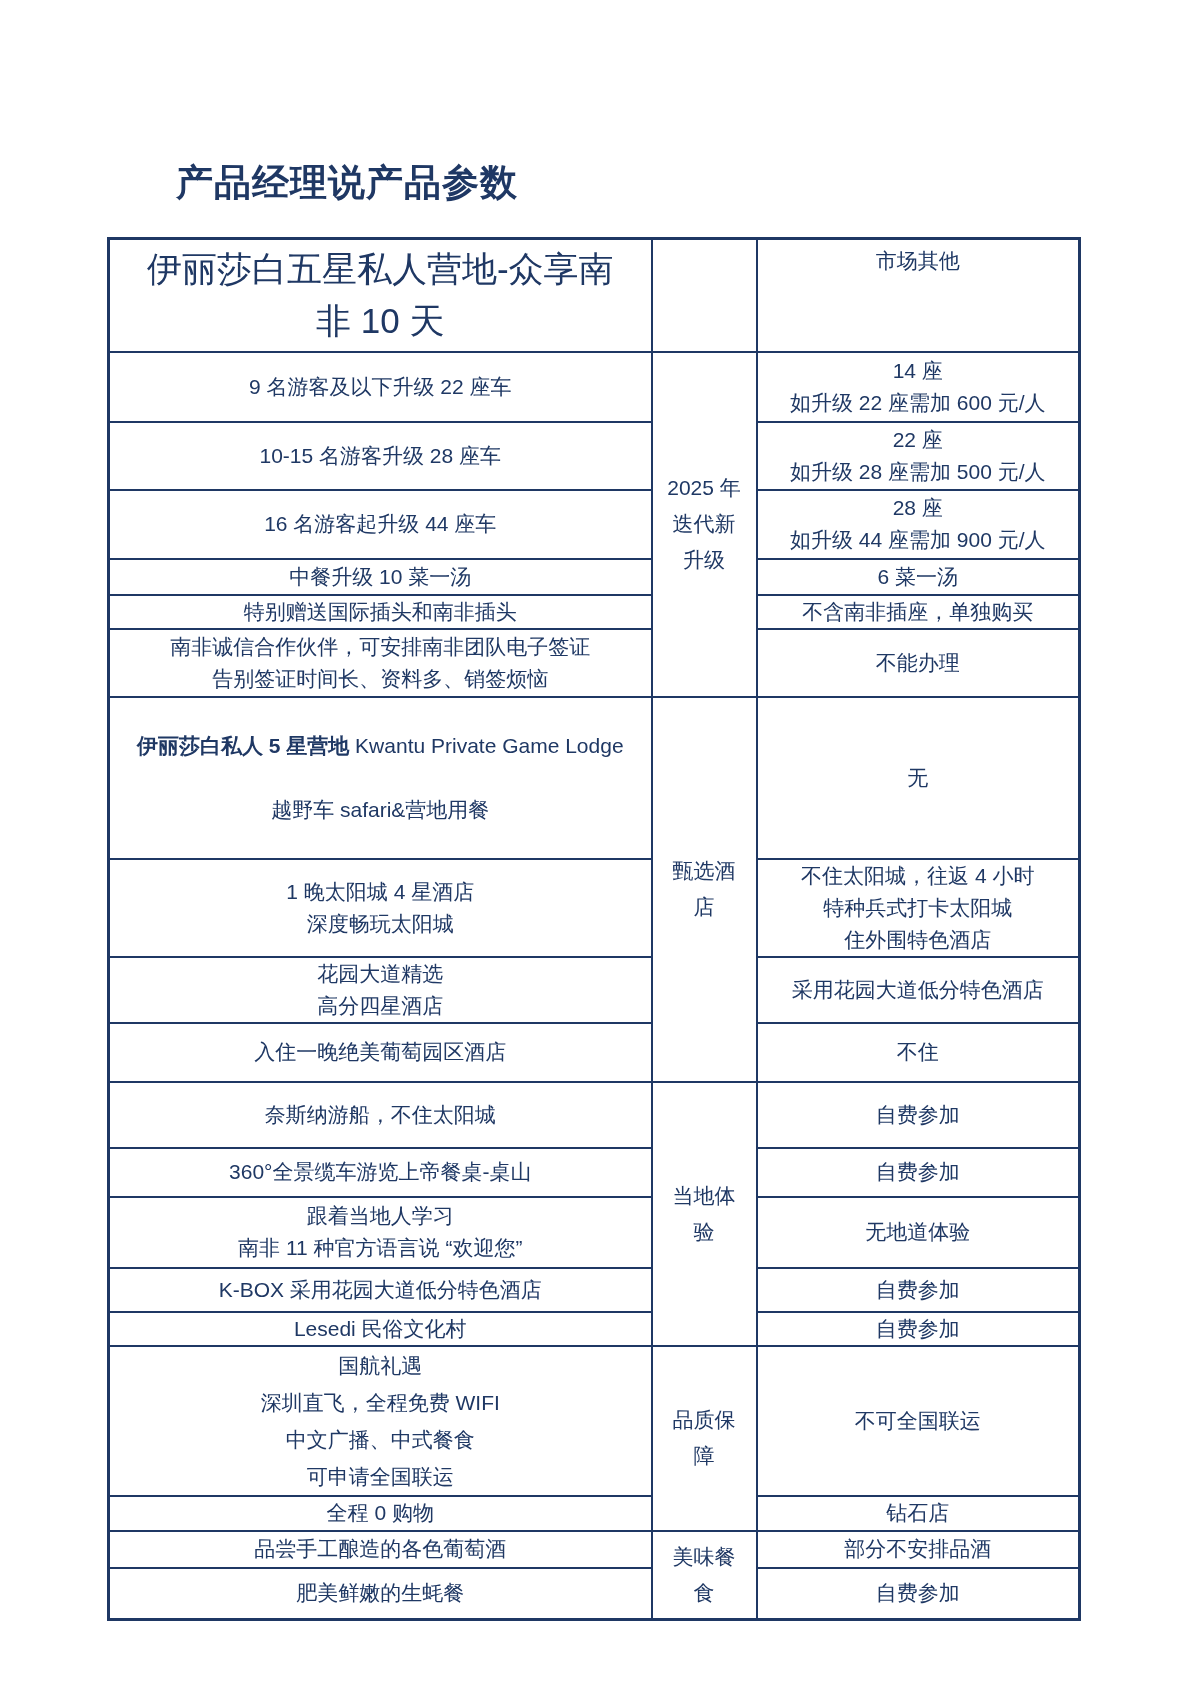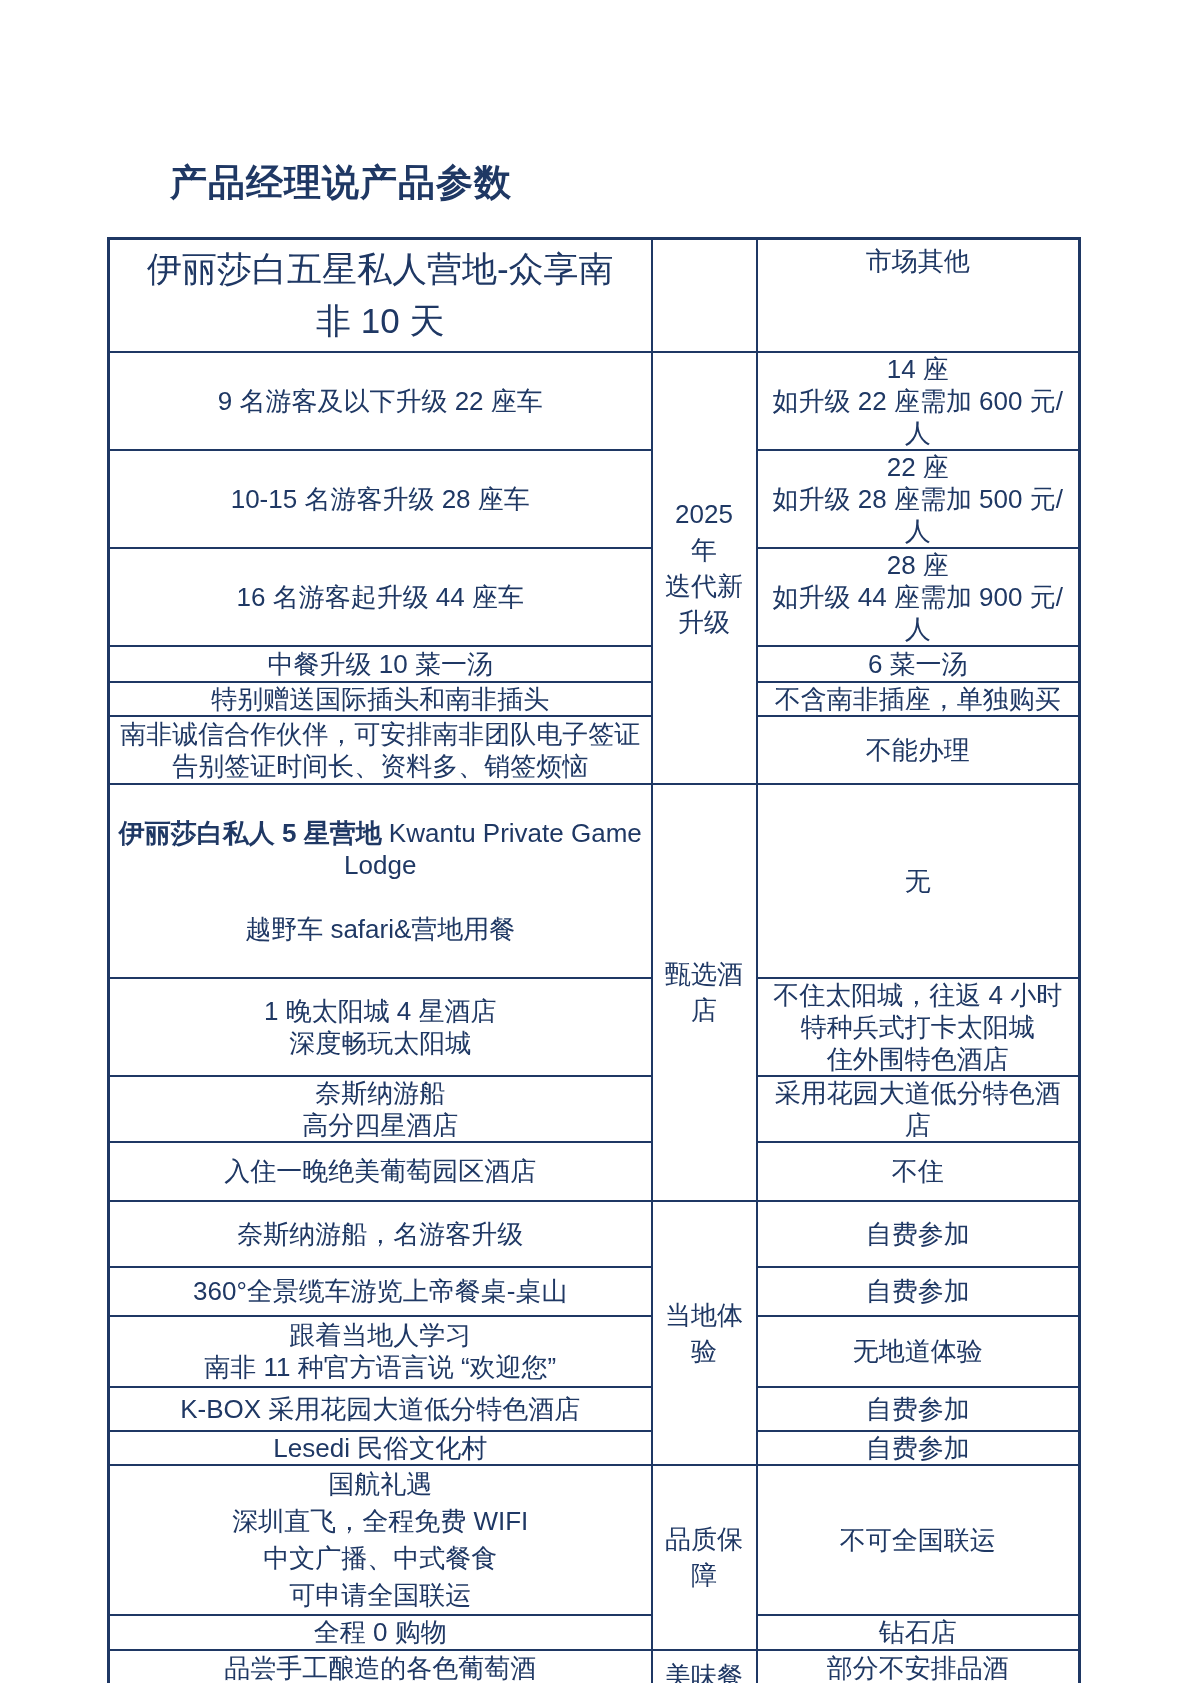--- a/index.html
+++ b/index.html
@@ -2,34 +2,34 @@
 <html><head>
 <meta charset="utf-8">
 <style>
   html,body{margin:0;padding:0;}
   body{
     width:1190px;height:1683px;position:relative;
     background:#ffffff;color:#1f3864;
     font-family:"Liberation Sans","DejaVu Sans",sans-serif;
   }
   .page-title{
-    position:absolute;left:170px;top:160px;
+    position:absolute;left:176px;top:160px;
     font-size:37px;font-weight:bold;line-height:46px;
     letter-spacing:1px;
   }
   table.cmp{
     position:absolute;left:107px;top:237px;
     border-collapse:collapse;table-layout:fixed;
     width:971px;
     border:3px solid #1f3864;
   }
   td.cell{
     border:2px solid #1f3864;
     text-align:center;vertical-align:middle;
-    font-size:26px;line-height:32px;
+    font-size:21px;line-height:32px;
     padding:0 6px;
     white-space:pre-line;
     overflow:hidden;
   }
   td.head-product{font-size:35px;line-height:52px;padding:0 12px;margin-left:38px;}
   td.head-market{vertical-align:top;padding-top:5px;}
   td.mid{line-height:36px;text-align:center;}
   td.lh37{line-height:37px;margin-top:40px;}
   .b{font-weight:bold;}
 </style>
@@ -95,31 +95,31 @@
     <td class="cell">无</td>
   </tr>
   <tr style="height:96px">
     <td class="cell">1 晚太阳城 4 星酒店
 深度畅玩太阳城</td>
     <td class="cell">不住太阳城，往返 4 小时
 特种兵式打卡太阳城
 住外围特色酒店</td>
   </tr>
   <tr style="height:65px">
-    <td class="cell">奈斯纳游船
+    <td class="cell">花园大道精选
 高分四星酒店</td>
     <td class="cell">采用花园大道低分特色酒店</td>
   </tr>
   <tr style="height:59px">
     <td class="cell">入住一晚绝美葡萄园区酒店</td>
     <td class="cell">不住</td>
   </tr>
 
   <tr style="height:66px">
-    <td class="cell">奈斯纳游船，名游客升级</td>
+    <td class="cell">奈斯纳游船，不住太阳城</td>
     <td class="cell mid" rowspan="5">当地体
 验</td>
     <td class="cell">自费参加</td>
   </tr>
   <tr style="height:49px">
     <td class="cell">360°全景缆车游览上帝餐桌-桌山</td>
     <td class="cell">自费参加</td>
   </tr>
   <tr style="height:71px">
     <td class="cell">跟着当地人学习

